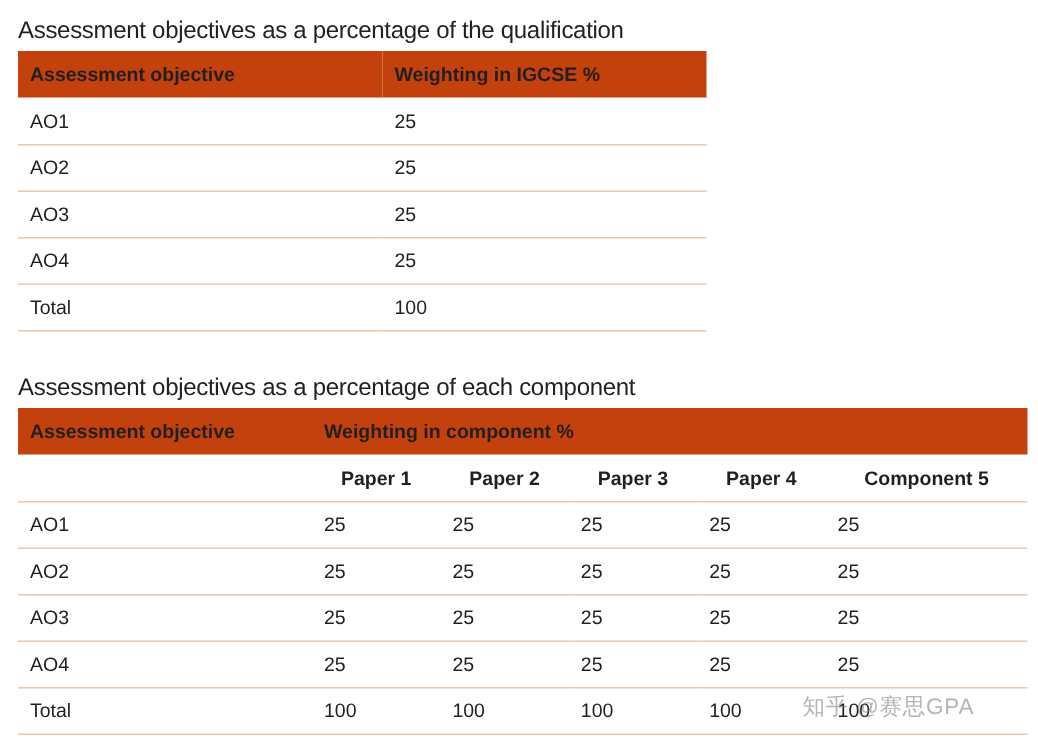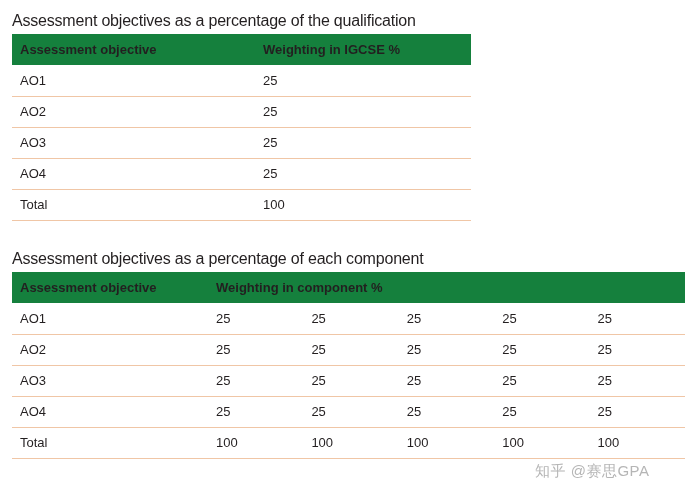--- a/index.html
+++ b/index.html
@@ -7,21 +7,21 @@
     width: 692px; height: 501px; position: relative; overflow: hidden;
     font-family: "Liberation Sans", "DejaVu Sans", sans-serif;
     color: #231f20;
   }
   .caption {
     position: absolute; left: 12px; font-size: 16px; color: #231f20;
     letter-spacing: -0.2px;
   }
   table { border-collapse: collapse; position: absolute; font-size: 13px; }
   th { font-weight: bold; text-align: left; }
-  .hdr { background: #15803d; }
+  .hdr { background: #c2410c; }
   td, th { padding: 0 8px; }
   tr.row td { border-bottom: 1.5px solid #f0c6a6; }
   .c { text-align: left; }
   .t1 { left: 12px; top: 34px; width: 459px; }
   .t1 tr { height: 31px; }
   .t1 tr.hdr { height: 31px; }
   .t2 { left: 12px; top: 272px; width: 673px; }
   .t2 tr { height: 31px; }
   .t2 tr.subhdr th { text-align: center; border-bottom: 1.5px solid #f0c6a6; font-weight: bold; }
   .watermark {
@@ -64,20 +64,28 @@
   </table>
 
 <div class="caption" style="top:250px;text-align:right;">Assessment objectives as a percentage of each component</div>
 
 <table class="t2">
   <tbody>
       <tr class="hdr">
     <th style="width:180px;">Assessment objective</th>
     <th colspan="5" class="c">Weighting in component %</th>
   </tr>
+  <tr class="subhdr">
+    <th></th>
+    <th>Paper 1</th>
+    <th>Paper 2</th>
+    <th>Paper 3</th>
+    <th>Paper 4</th>
+    <th>Component 5</th>
+  </tr>
   <tr class="row">
     <td>AO1</td>
     <td class="c">25</td>
     <td class="c">25</td>
     <td class="c">25</td>
     <td class="c">25</td>
     <td class="c">25</td>
   </tr>
   <tr class="row">
     <td>AO2</td>

